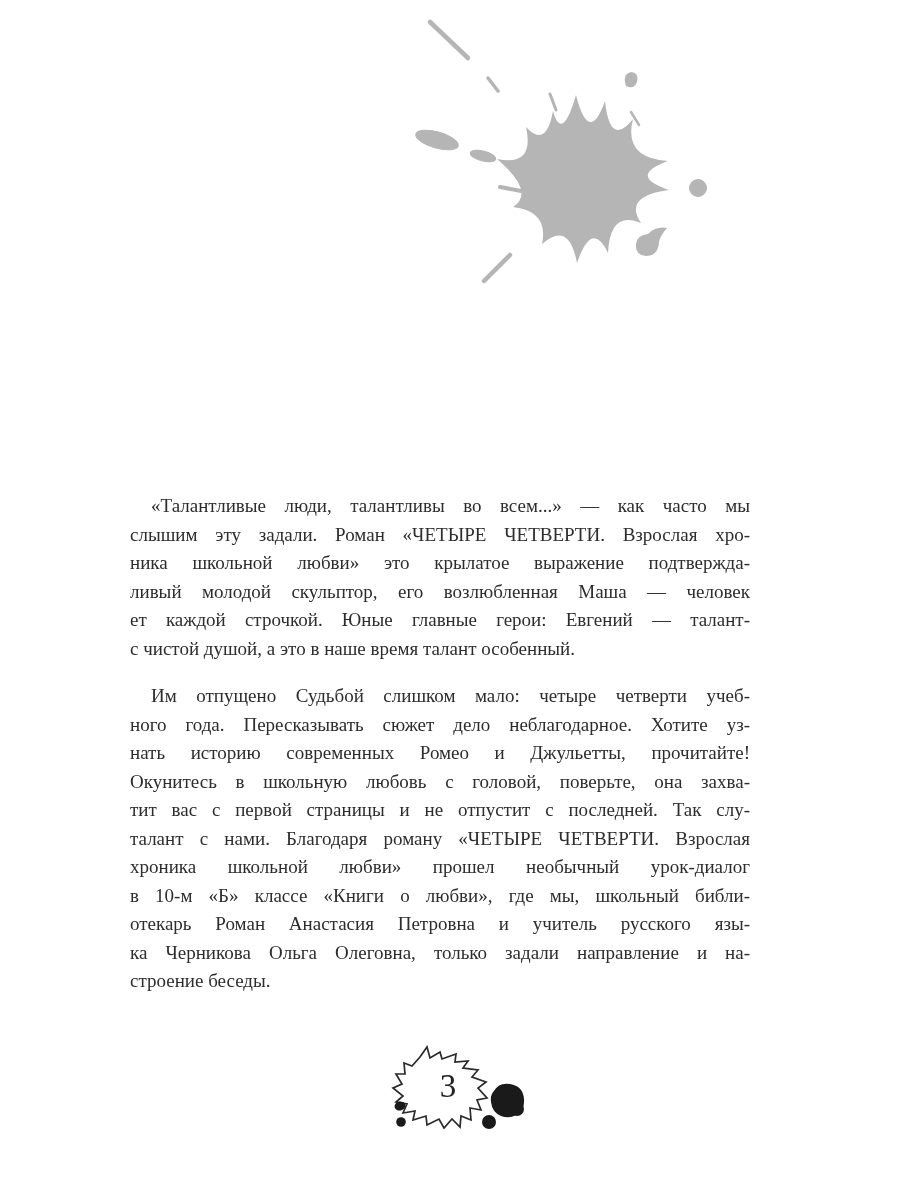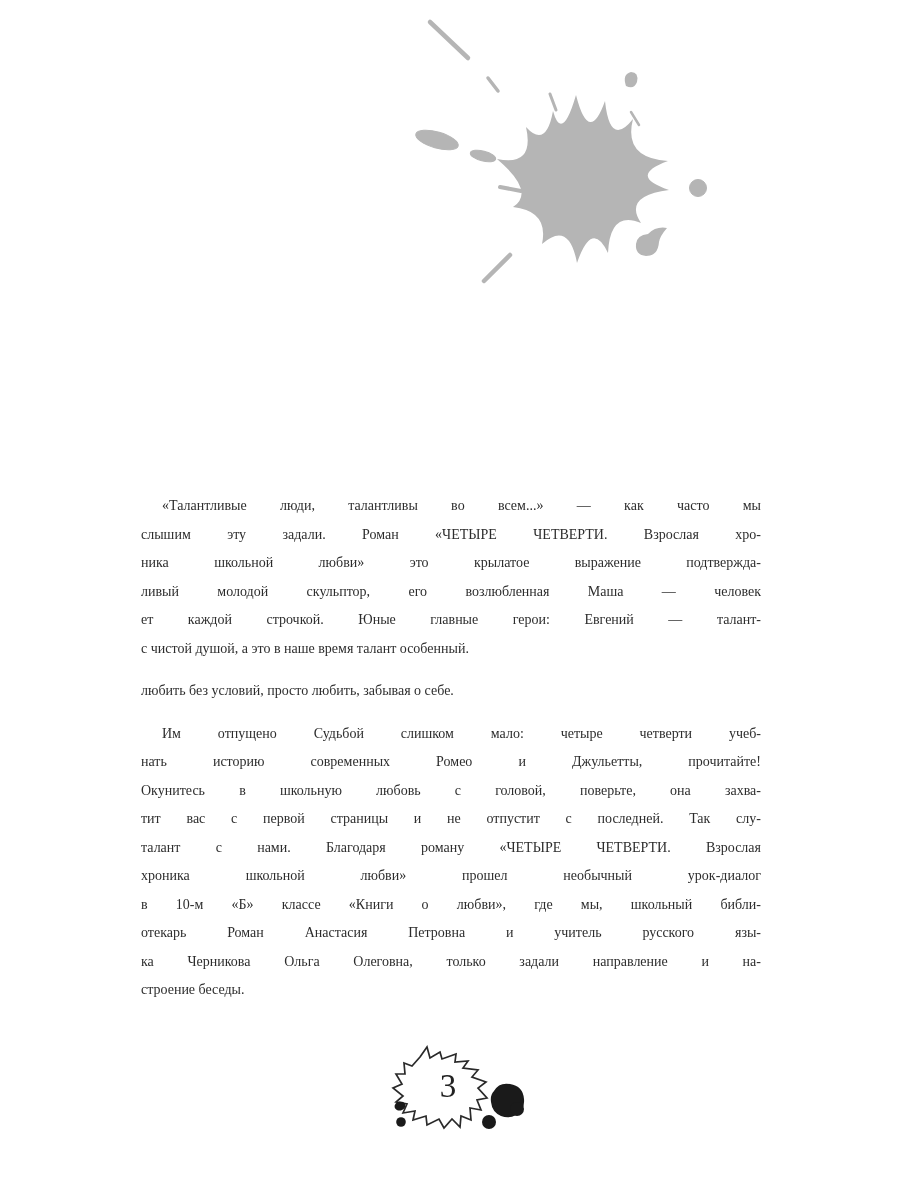--- a/index.html
+++ b/index.html
@@ -13,22 +13,22 @@
   body{
     width:900px;height:1200px;
     background:var(--page-bg,#fff);
     font-family:"Liberation Serif", serif;
     position:relative;
     overflow:hidden;
   }
   .page{position:absolute;inset:0;}
   .splash-top{position:absolute;left:380px;top:0px;width:340px;height:310px;}
   .text-block{
-    position:absolute;left:141px;top:492px;width:620px;
-    font-size:14px;line-height:28.5px;color:var(--text-color,#2d2d2d);
+    position:absolute;left:130px;top:492px;width:620px;
+    font-size:19px;line-height:28.5px;color:var(--text-color,#2d2d2d);
   }
   .para{margin:0;padding:0;}
   .line{
     text-align:justify;
     text-align-last:justify;
   }
   .line.first{padding-left:21px;}
   .line.plast{text-align-last:left;}
   .footer-splat{position:absolute;left:360px;top:1030px;width:220px;height:130px;}
   .page-number{
@@ -80,25 +80,25 @@
       </p>
       <div class="line first">«Талантливые люди, талантливы во всем...» — как часто мы</div>
       <div class="line">слышим эту задали. Роман «ЧЕТЫРЕ ЧЕТВЕРТИ. Взрослая хро-</div>
       <div class="line">ника школьной любви» это крылатое выражение подтвержда-</div>
       <div class="line">ливый молодой скульптор, его возлюбленная Маша — человек</div>
       <div class="line">ет каждой строчкой. Юные главные герои: Евгений — талант-</div>
       <div class="line plast">с чистой душой, а это в наше время талант особенный.</div>
     <p></p>
     <p class="para">
       </p>
-      <div class="line plast">любить без условий, просто любить, забывая о себе.</div>
     <p></p>
     <p class="para">
       </p>
       <div class="line first">Им отпущено Судьбой слишком мало: четыре четверти учеб-</div>
+      <div class="line">ного года. Пересказывать сюжет дело неблагодарное. Хотите уз-</div>
       <div class="line">нать историю современных Ромео и Джульетты, прочитайте!</div>
       <div class="line">Окунитесь в школьную любовь с головой, поверьте, она захва-</div>
       <div class="line">тит вас с первой страницы и не отпустит с последней. Так слу-</div>
       <div class="line">талант с нами. Благодаря роману «ЧЕТЫРЕ ЧЕТВЕРТИ. Взрослая</div>
       <div class="line">хроника школьной любви» прошел необычный урок-диалог</div>
       <div class="line">в 10-м «Б» классе «Книги о любви», где мы, школьный библи-</div>
       <div class="line">отекарь Роман Анастасия Петровна и учитель русского язы-</div>
       <div class="line">ка Черникова Ольга Олеговна, только задали направление и на-</div>
       <div class="line plast">строение беседы.</div>
     <p></p>

